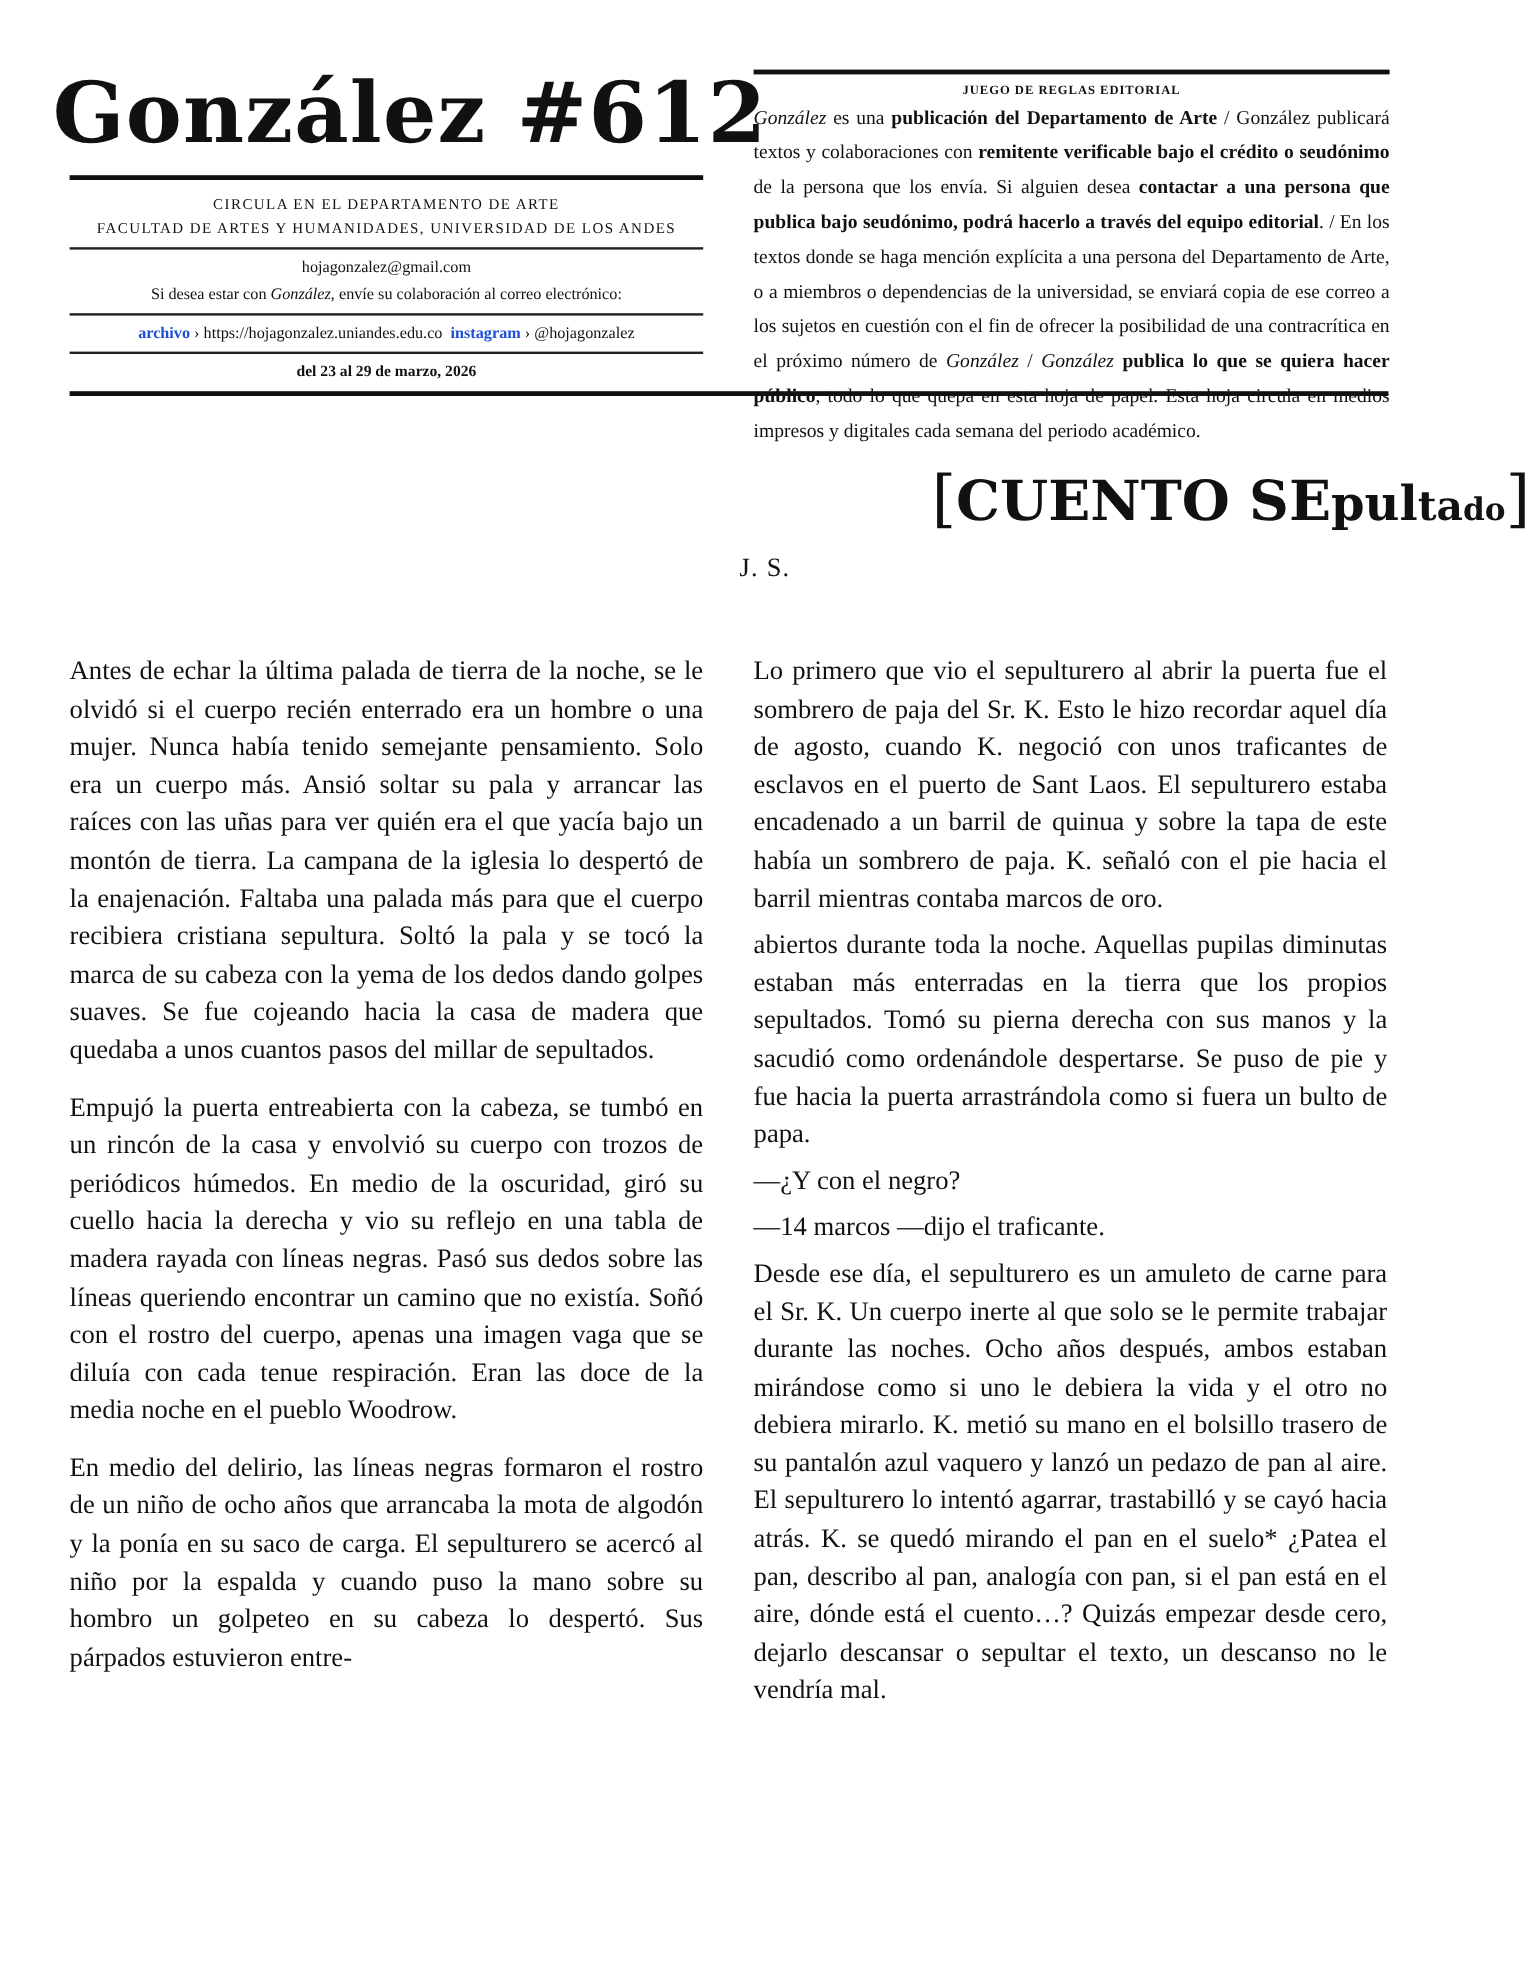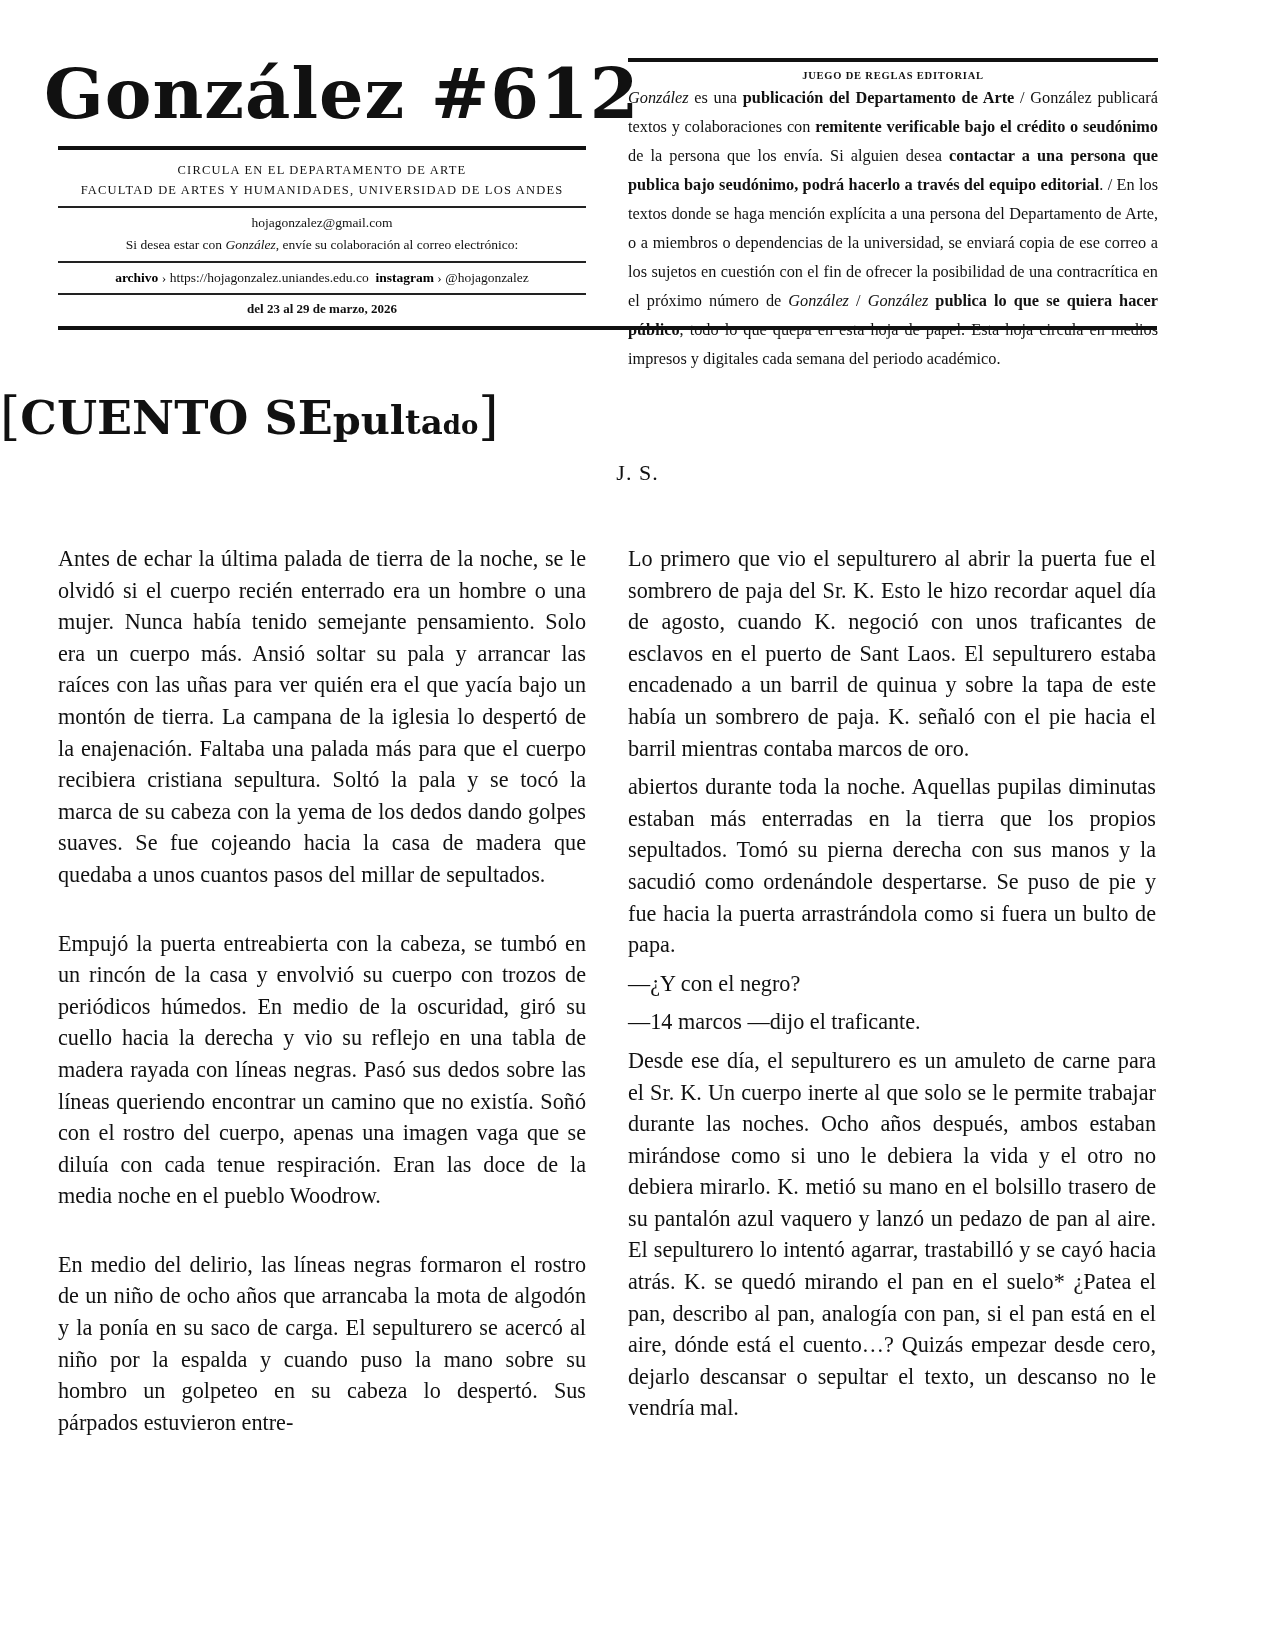--- a/index.html
+++ b/index.html
@@ -8,44 +8,44 @@
 
   
   .masthead-title { position:absolute; left:44px; top:52px; width:550px; font-family:"DejaVu Serif",serif; font-weight:bold; font-size:70px; line-height:84px; letter-spacing:1px; white-space:nowrap; }
   .left-block { position:absolute; left:58px; top:146px; width:528px; text-align:center; }
   .rule-thick { height:4px; background:#111; }
   .rule-thin { height:2px; background:#222; }
   .circ { font-family:"Liberation Serif",serif; font-size:12.5px; letter-spacing:1.2px; line-height:20px; padding:10px 0 6px; }
   .contact { font-size:13.5px; line-height:22px; padding:4px 0 5px; }
   .contact i { font-style:italic; }
   .links { font-size:13.5px; line-height:20px; padding:5px 0 5px; }
-  .pink { color:#000000; font-weight:bold; }
+  .pink { color:#1d4ed8; font-weight:bold; }
   .dates { font-size:13px; font-weight:bold; line-height:22px; padding:3px 0 0; }
 
   .right-block { position:absolute; left:628px; top:58px; width:530px; }
   .rules-head { font-size:10.5px; letter-spacing:0.8px; text-align:center; padding:7px 0 0; line-height:14px;font-weight:bold; }
   .rules-body { font-family:"Liberation Serif",serif; font-size:16.3px; line-height:29px; text-align:justify; hyphens:manual; }
   .rules-body b { font-weight:bold; }
   .rules-body i { font-style:italic; }
 
   .full-rule { position:absolute; left:58px; top:326px; width:1099px; height:4px; background:#111; }
 
   
-  .story-title { position:absolute; left:0; top:386px; width:1275px; text-align:left; font-family:"DejaVu Serif",serif; font-weight:bold; font-size:46px; line-height:60px; white-space:nowrap; }
+  .story-title { position:absolute; left:0; top:386px; width:1275px; text-align:right; font-family:"DejaVu Serif",serif; font-weight:bold; font-size:46px; line-height:60px; white-space:nowrap; }
   .story-title .bracket { font-weight:normal; font-size:52px; }
   .story-title .s1 { font-size:40px; }
   .story-title .s2 { font-size:34px; }
   .story-title .s3 { font-size:26px; }
   .author { position:absolute; left:0; top:458px; width:1275px; text-align:center; font-size:22px; letter-spacing:1px; line-height:30px; }
 
   .col { position:absolute; top:543px; width:528px; font-family:"Liberation Serif",serif; font-size:22.2px; line-height:31.6px; text-align:justify; }
   .col-left { left:58px; }
   .col-right { left:628px; }
   .col p { margin:0; }
-  .col-left p + p { margin-top:37px; }
+  .col-left p + p { margin-top:16px; }
   .col-right p { margin-bottom:7px; }
   .col-right p.last-line { text-align-last:left; }
 </style>
 </head>
 <body>
 
 <div class="page">
 
   <div class="masthead-title">González #612</div>
 

